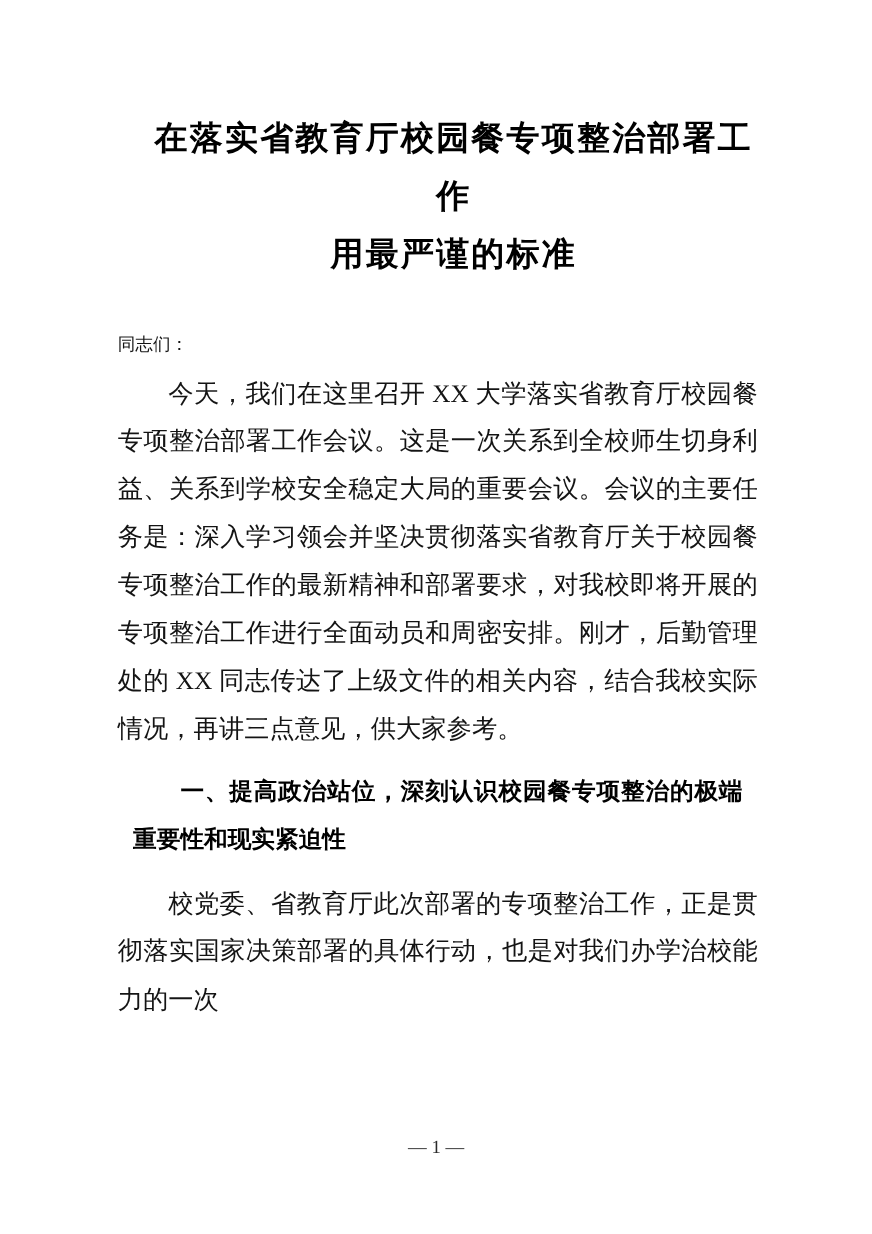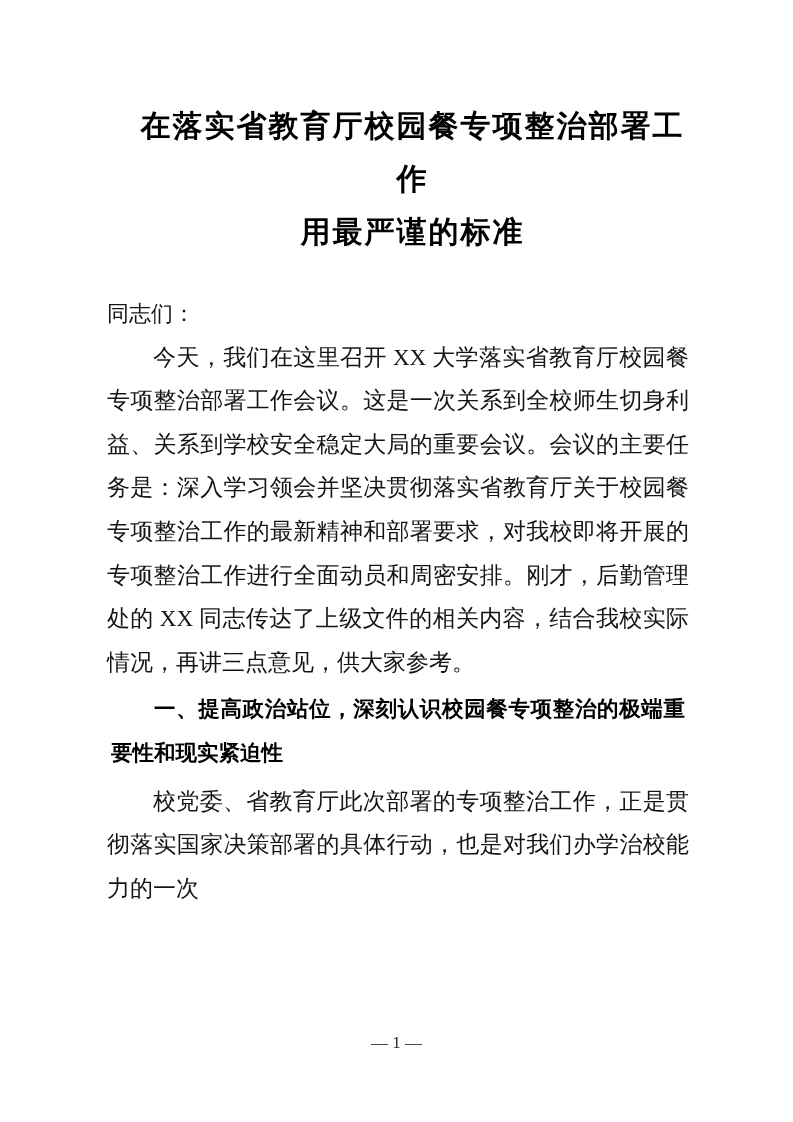--- a/index.html
+++ b/index.html
@@ -30,41 +30,41 @@
     line-height: 53px;
     text-align: center;
     letter-spacing: 2px;
     margin: 99px 0 34px 0;
   }
   .doc-title .title-line {
     display: block;
     margin-left: 29px;
   }
   .salutation {
-    font-size: 22px;
+    font-size: 16px;
     line-height: 43.6px;
     margin: 0;
     text-align: justify;
   }
   .para {
     font-size: 23px;
     line-height: 43.6px;
     text-align: justify;
     text-indent: 2em;
     margin: 0;
   }
   .section-heading {
     font-family: "Liberation Sans", sans-serif;
     font-weight: 700;
     color: #000000;
     font-size: 21.5px;
     line-height: 43.6px;
     text-indent: 2em;
     text-align: justify;
-    margin: 4px;
+    margin: 14px;
   }
   .page-number {
     position: absolute;
     left: 0;
     right: 0;
     top: 1030px;
     text-align: center;
     font-size: 17px;
     line-height: 26px;
     color: #2a2a2a;

